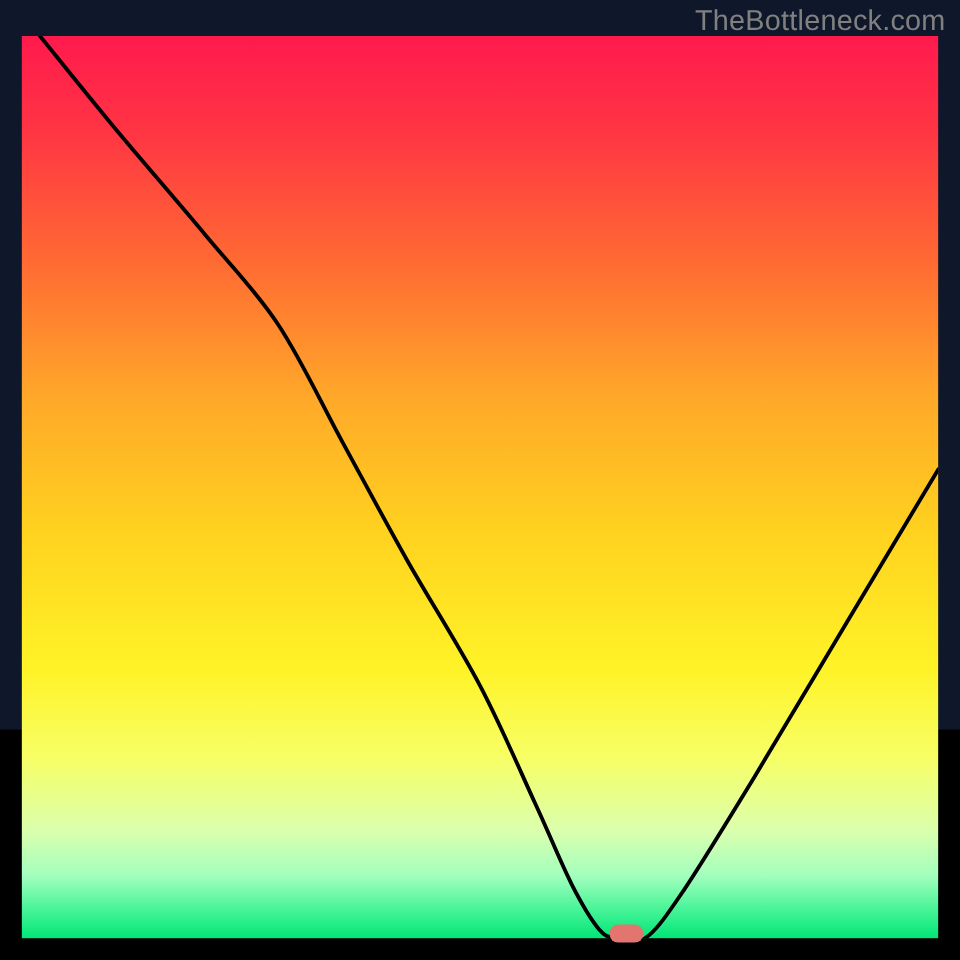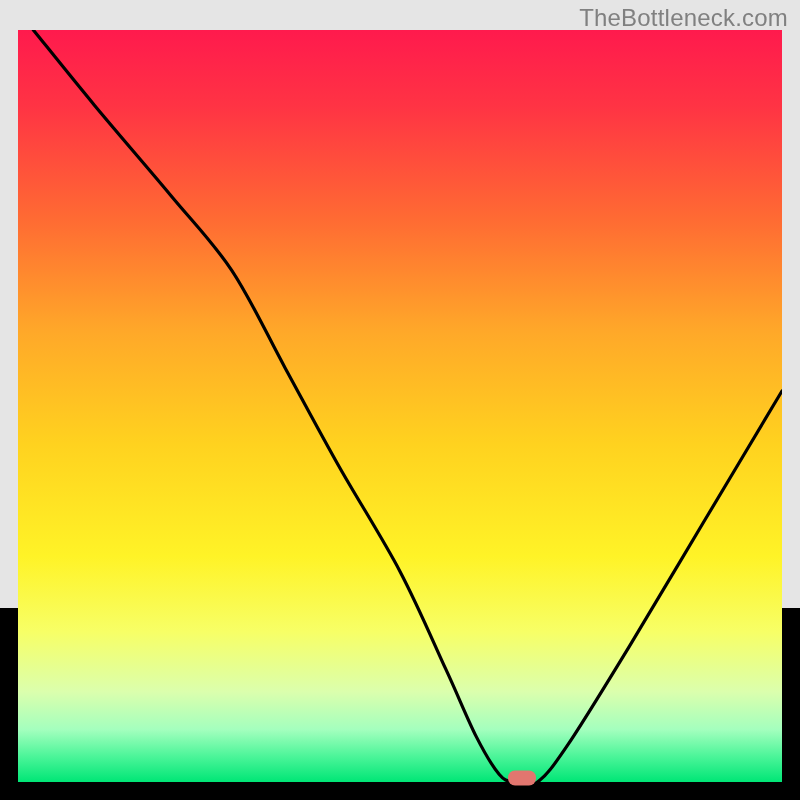--- a/index.html
+++ b/index.html
@@ -10,21 +10,21 @@
     background: #000;
     overflow: hidden;
     font-family: Arial, Helvetica, sans-serif;
   }
   .frame {
     position: absolute;
     top: 0;
     left: 0;
     width: 800px;
     height: 608px;
-    background: #e5e5e5;
+    background: #0f172a;
   }
   .watermark {
     position: absolute;
     top: 4px;
     right: 12px;
     color: #808080;
     font-size: 24px;
     font-weight: 400;
     letter-spacing: 0.2px;
     z-index: 50;

